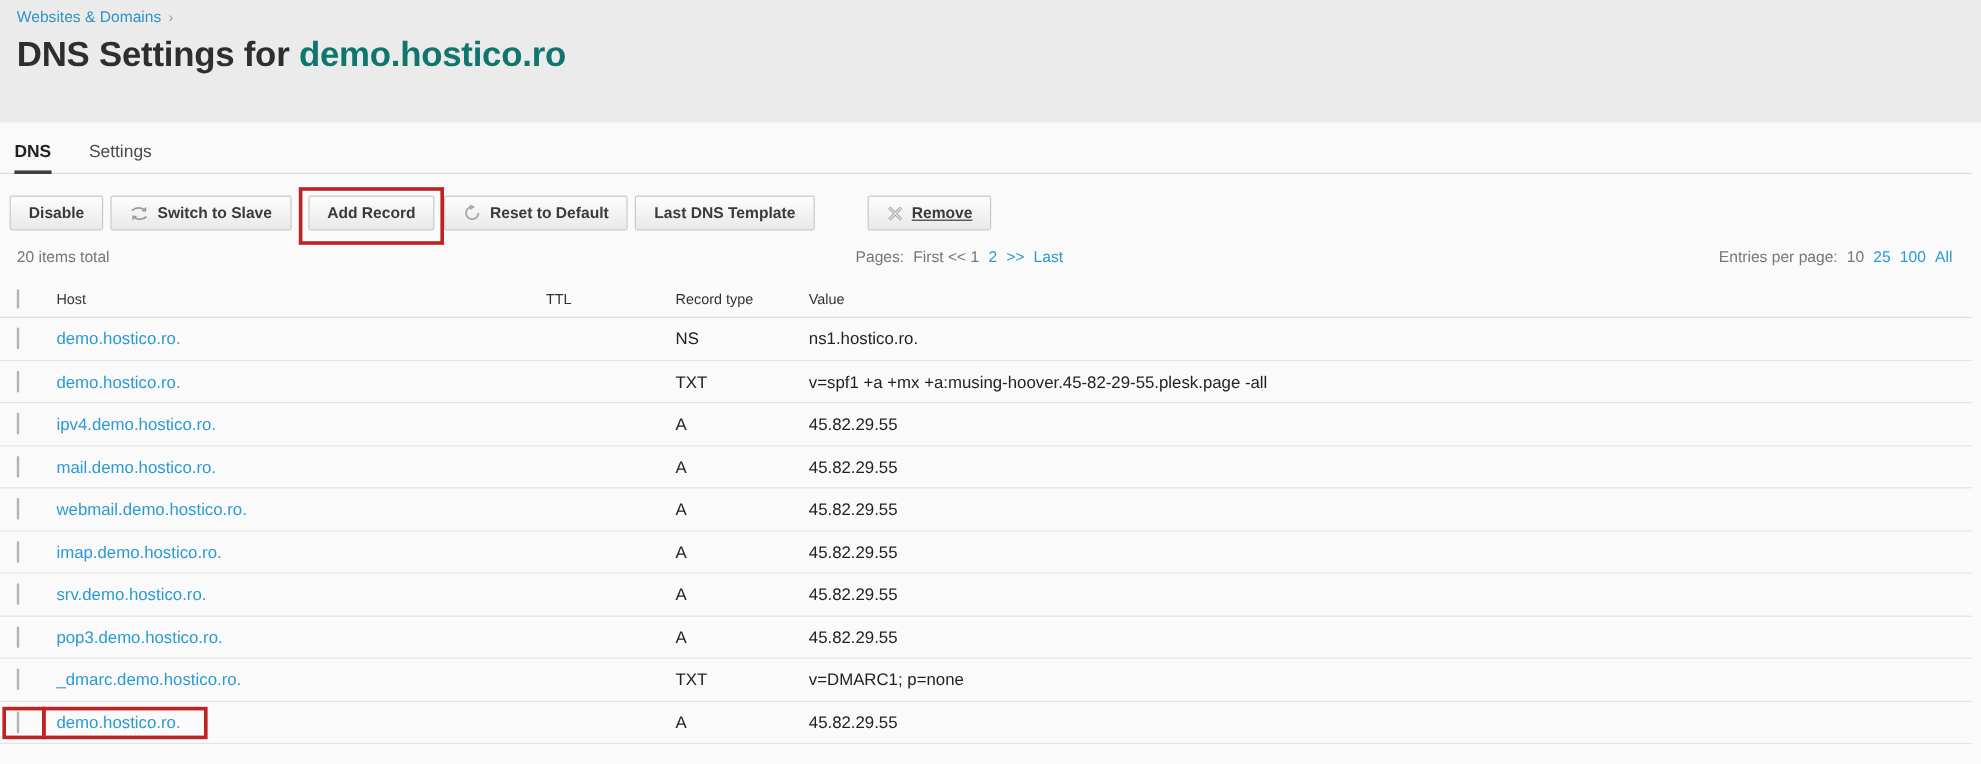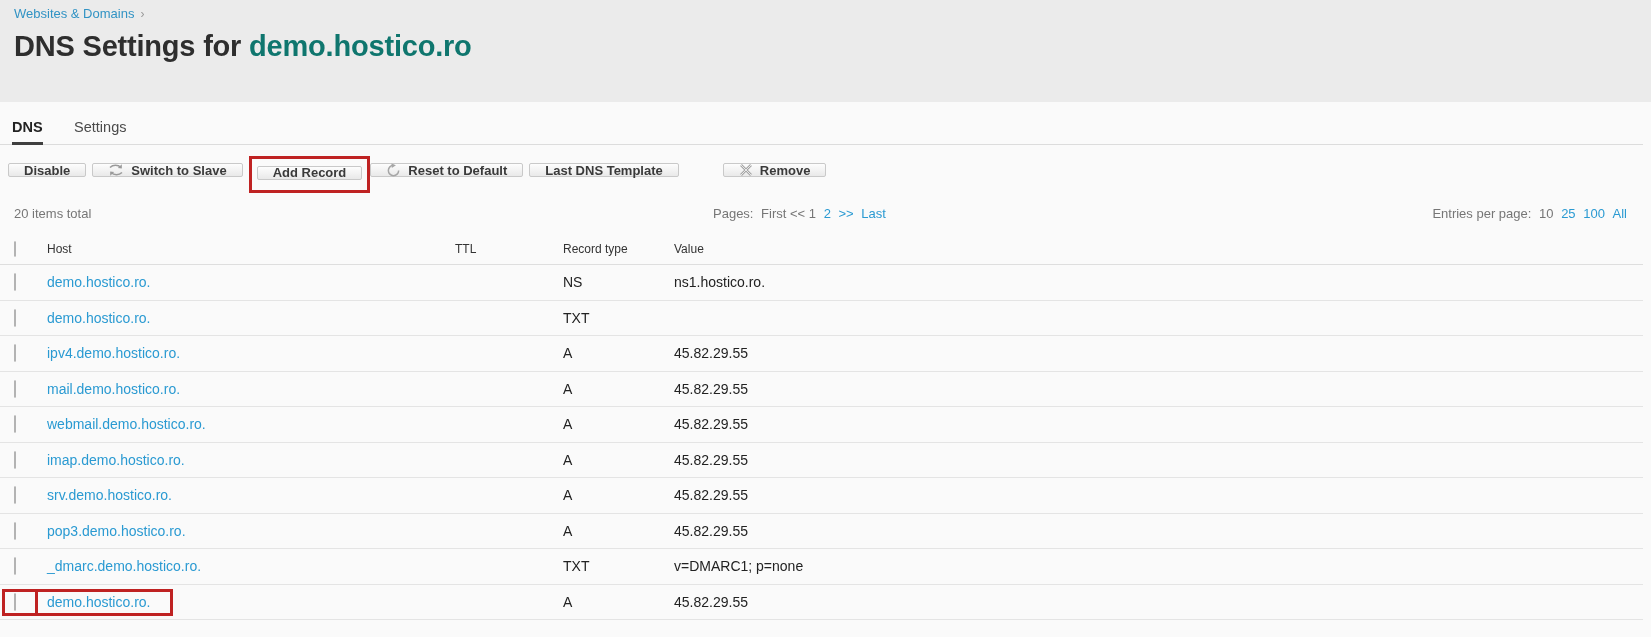--- a/index.html
+++ b/index.html
@@ -58,35 +58,35 @@
     margin-top:18px;
     padding-left:8px;
     display:flex;
     align-items:flex-start;
     height:30px;
   }
   .btn {
     display:inline-flex;
     align-items:center;
     gap:7px;
-    height:14px;
+    height:29px;
     padding:0 15px;
     margin-right:6px;
     background:linear-gradient(#fdfdfd,#e9e9e9);
     border:1px solid #c9c9c9;
     border-radius:2px;
     font-family:"Liberation Sans", sans-serif;
     font-size:13px;
     font-weight:600;
     color:#3a3a3a;
     cursor:pointer;
     white-space:nowrap;
   }
   .btn svg { display:block; }
-  .btn-gap { margin-left:38px; }
+  .btn-gap { margin-left:38px;text-decoration:underline; }
   .hl-wrap { position:relative; display:inline-block; margin:0 8px; }
   .hl-wrap .btn { margin-right:0; }
   .annotation-box {
     position:absolute;
     border:3px solid #bf2222;
     pointer-events:none;
   }
   .hl-wrap .annotation-box { left:-8px; right:-8px; top:-7px; bottom:-12px; }
 
   
@@ -225,20 +225,21 @@
     <span class="col-ttl"></span>
     <span class="col-type">NS</span>
     <span class="col-value">ns1.hostico.ro.</span>
   </div>
 
   <div class="trow">
     <span class="col-check"><span class="cbx"></span></span>
     <span class="col-host"><a class="host-link">demo.hostico.ro.</a></span>
     <span class="col-ttl"></span>
     <span class="col-type">TXT</span>
+    <span class="col-value">v=spf1 +a +mx +a:musing-hoover.45-82-29-55.plesk.page -all</span>
   </div>
 
   <div class="trow">
     <span class="col-check"><span class="cbx"></span></span>
     <span class="col-host"><a class="host-link">ipv4.demo.hostico.ro.</a></span>
     <span class="col-ttl"></span>
     <span class="col-type">A</span>
     <span class="col-value">45.82.29.55</span>
   </div>
 

